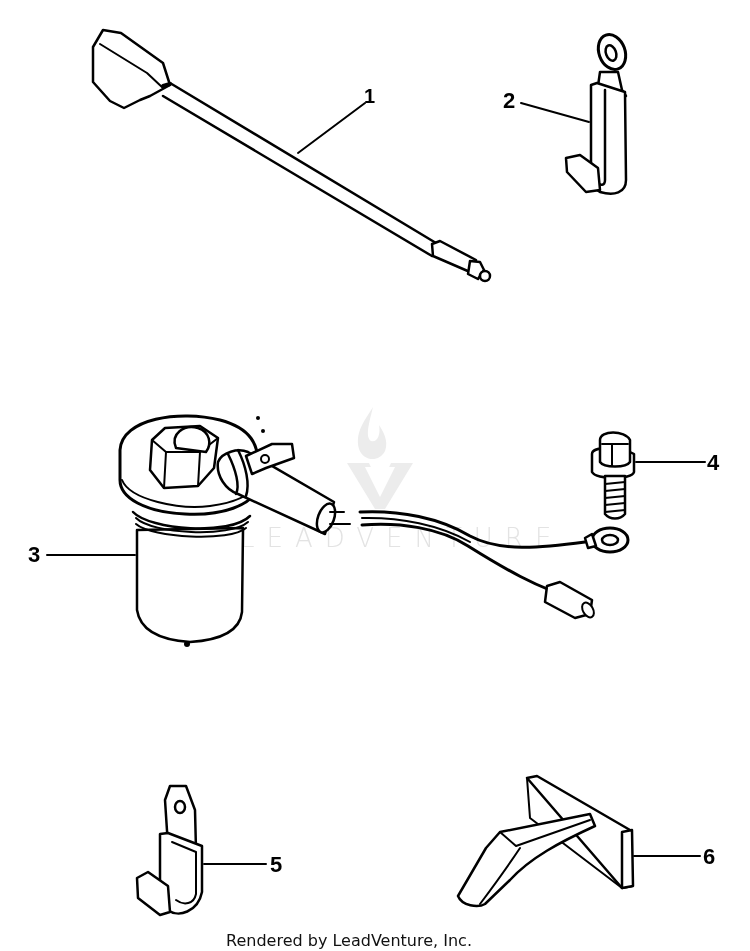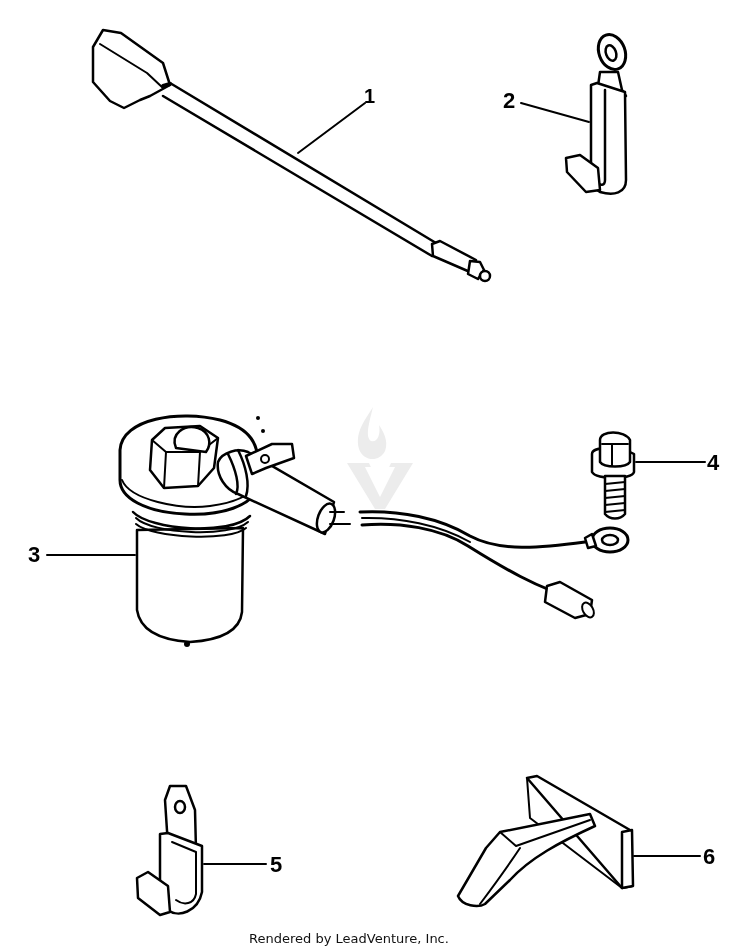--- a/index.html
+++ b/index.html
@@ -1,33 +1,34 @@
 <!DOCTYPE html>
 <html><head>
 <meta charset="utf-8">
 <style>
   html, body { margin: 0; padding: 0; background: #ffffff; }
   body { width: 750px; height: 951px; position: relative; overflow: hidden; font-family: "DejaVu Sans", sans-serif; }
   .canvas { position: absolute; left: 0; top: 0; width: 750px; height: 951px; }
   .callout { position: absolute; font-family: "Liberation Sans", sans-serif; font-weight: bold; font-size: 22px; color: #000; line-height: 1; }
   .watermark-text { position: absolute; left: 240px; top: 523px; font-family: "DejaVu Sans", sans-serif; font-size: 26px; letter-spacing: 12px; color: #e3e3e3; font-weight: 300; }
-  .footer { position: absolute; left: 0; width: 698px; top: 931px; text-align: center; font-family: "DejaVu Sans", sans-serif; font-size: 13px; color: #111; }
+  .footer { position: absolute; left: 0; width: 698px; top: 931px; text-align: center; font-family: "DejaVu Sans", sans-serif; font-size: 16px; color: #111; }
   svg .ln { stroke: #000; fill: none; stroke-linecap: round; stroke-linejoin: round; }
   svg .fl { fill: #fff; stroke: #000; stroke-linejoin: round; }
 </style>
 </head>
 <body>
 
 <div class="canvas">
 
   <svg style="position:absolute;left:345px;top:405px" width="70" height="110" viewBox="0 0 70 110">
     <path d="M28 2 C18 18 10 28 14 44 C18 56 34 58 40 46 C44 36 38 26 34 20 C36 30 32 38 26 36 C20 32 24 18 28 2 Z" fill="#ececec"></path>
     <path d="M2 58 L24 58 L35 82 L46 58 L68 58 L40 104 L30 104 Z" fill="#ececec"></path>
     <path d="M20 62 L35 92 L50 62" fill="#fff"></path>
   </svg>
+  <div class="watermark-text">LEADVENTURE</div>
 
   <svg width="750" height="951" viewBox="0 0 750 951" style="position:absolute;left:0;top:0">
 
     <g>
       <path class="fl" stroke-width="2.5" d="M93 47 L103 30 L121 33 L163 63 L170 85 L150 96 L140 100 L124 108 L110 101 L93 82 Z"></path>
       <path class="ln" stroke-width="2" d="M100 44 L147 73 L163 88"></path>
       <path class="ln" stroke-width="4" d="M163 86 L170 84"></path>
       <path class="ln" stroke-width="2.5" d="M170 83 L436 243"></path>
       <path class="ln" stroke-width="2.5" d="M163 96 L432 256"></path>
       <path class="fl" stroke-width="2.5" d="M432 244 L440 241 L476 260 L470 272 L433 256 Z"></path>

